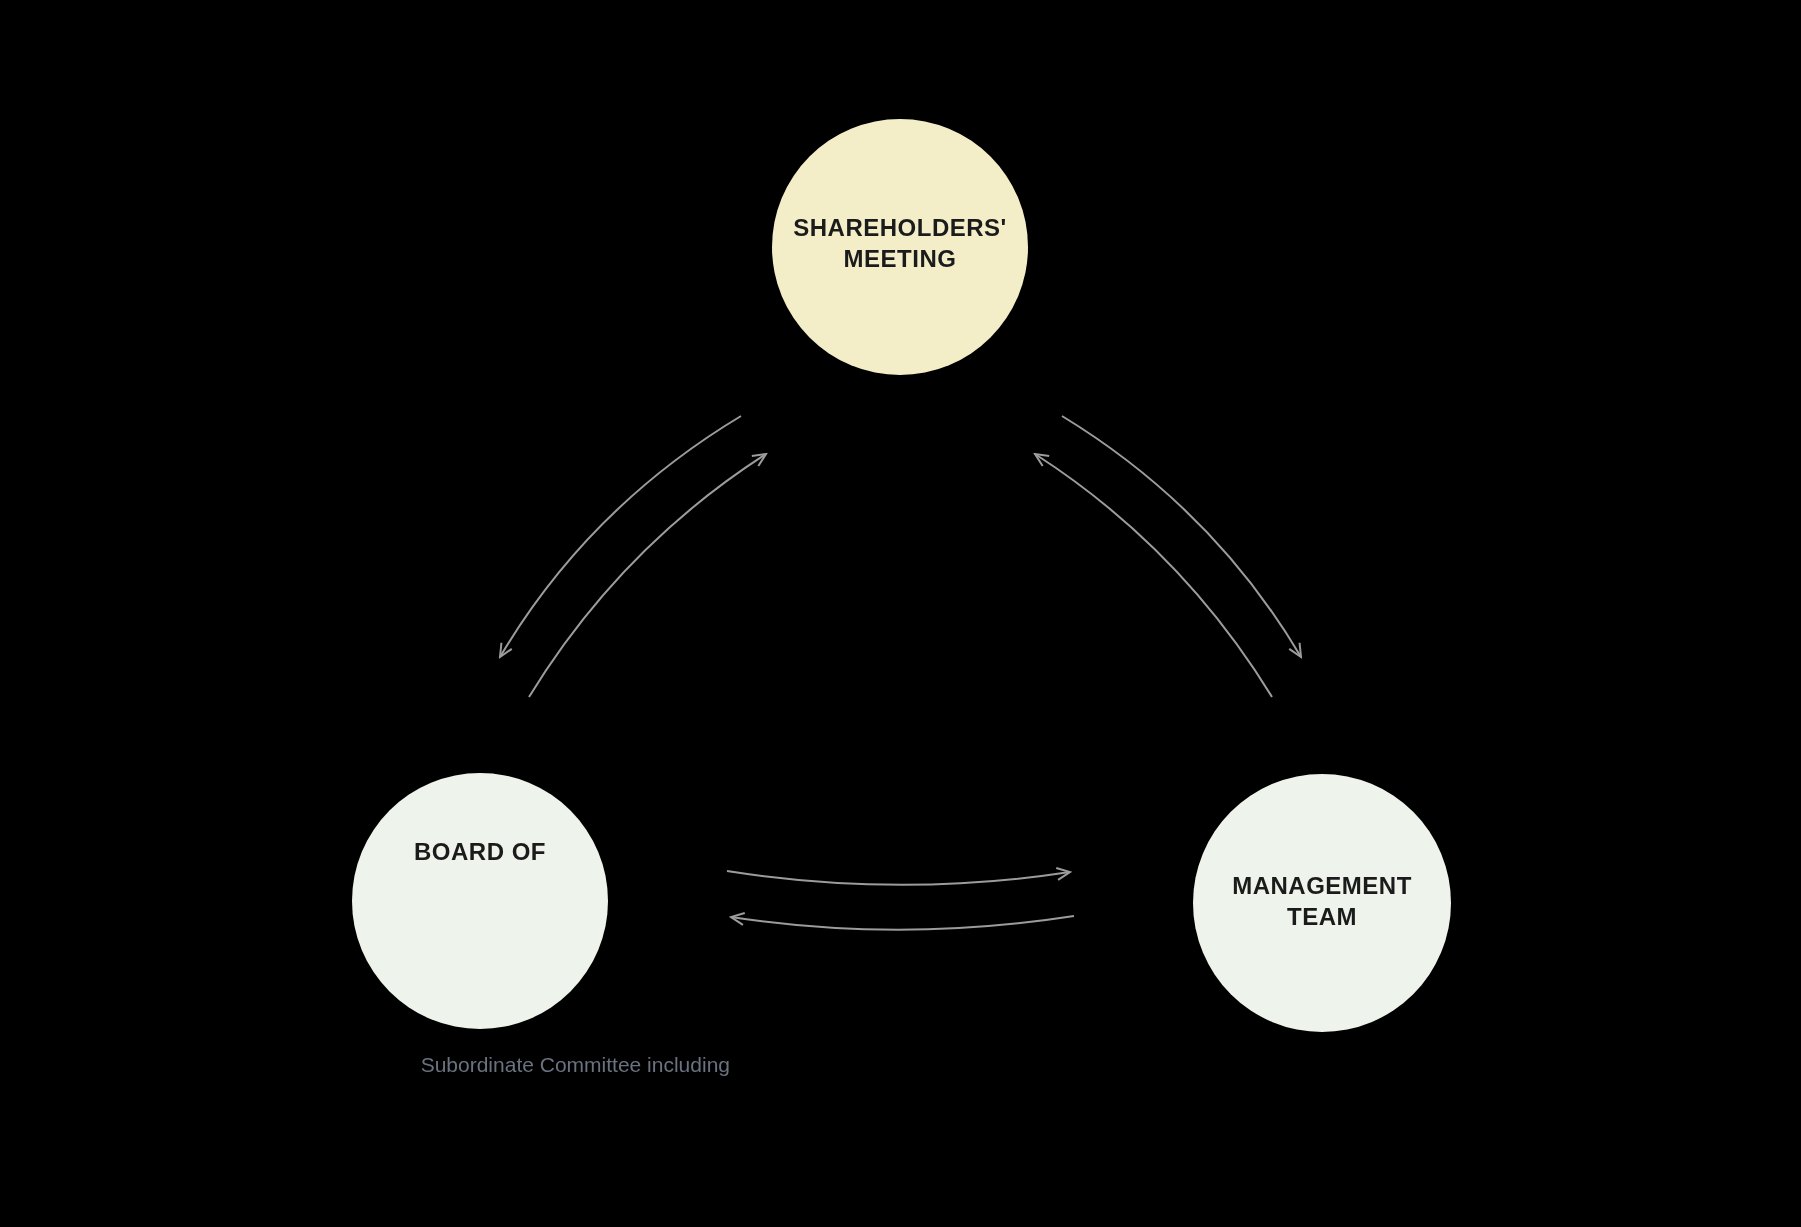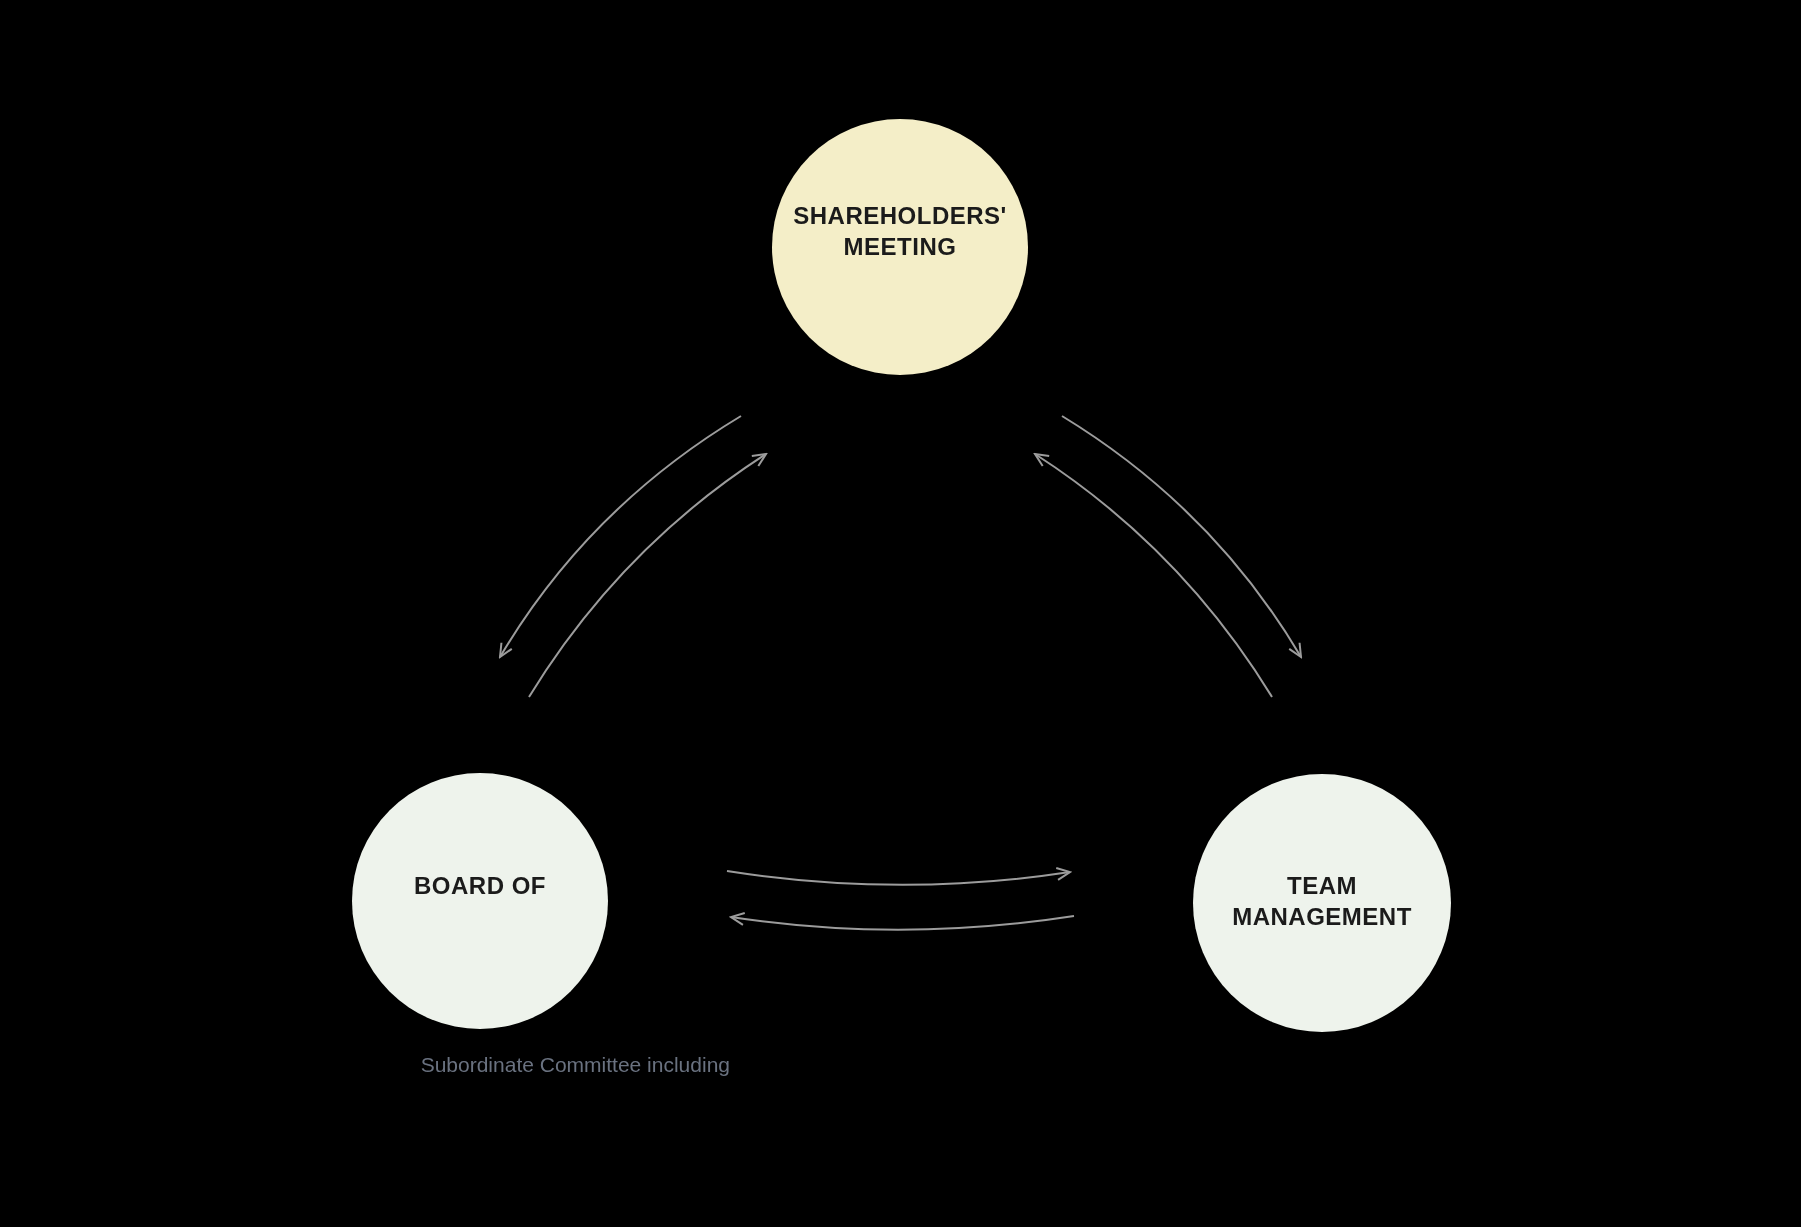--- a/index.html
+++ b/index.html
@@ -19,22 +19,22 @@
     position:absolute;
     width:320px;
     text-align:center;
     color:var(--node-text);
     font-weight:700;
     font-size:24px;
     line-height:31px;
     letter-spacing:0.5px;
   }
   .node-label span{display:block;}
-  .label-shareholders{left:740px;top:200px;}
-  .label-board{left:320px;top:870px;}
+  .label-shareholders{left:740px;top:212px;}
+  .label-board{left:320px;top:836px;}
   .label-management{left:1162px;top:870px;}
   .caption{
     position:absolute;
     left:230px;top:1050px;width:500px;
     text-align:right;
     color:var(--caption-text);
     font-size:21px;
     line-height:30px;
     font-weight:400;
   }
@@ -69,21 +69,21 @@
   <div class="node-label label-shareholders">
     <span>SHAREHOLDERS'</span>
     <span>MEETING</span>
   </div>
 
   <div class="node-label label-board">
     <span>BOARD OF</span>
   </div>
 
   <div class="node-label label-management">
+    <span>MANAGEMENT</span>
     <span>TEAM</span>
-    <span>MANAGEMENT</span>
   </div>
 
   <div class="caption">
     <span>Subordinate Committee including</span>
   </div>
 
 </div>
 
 </body></html>

